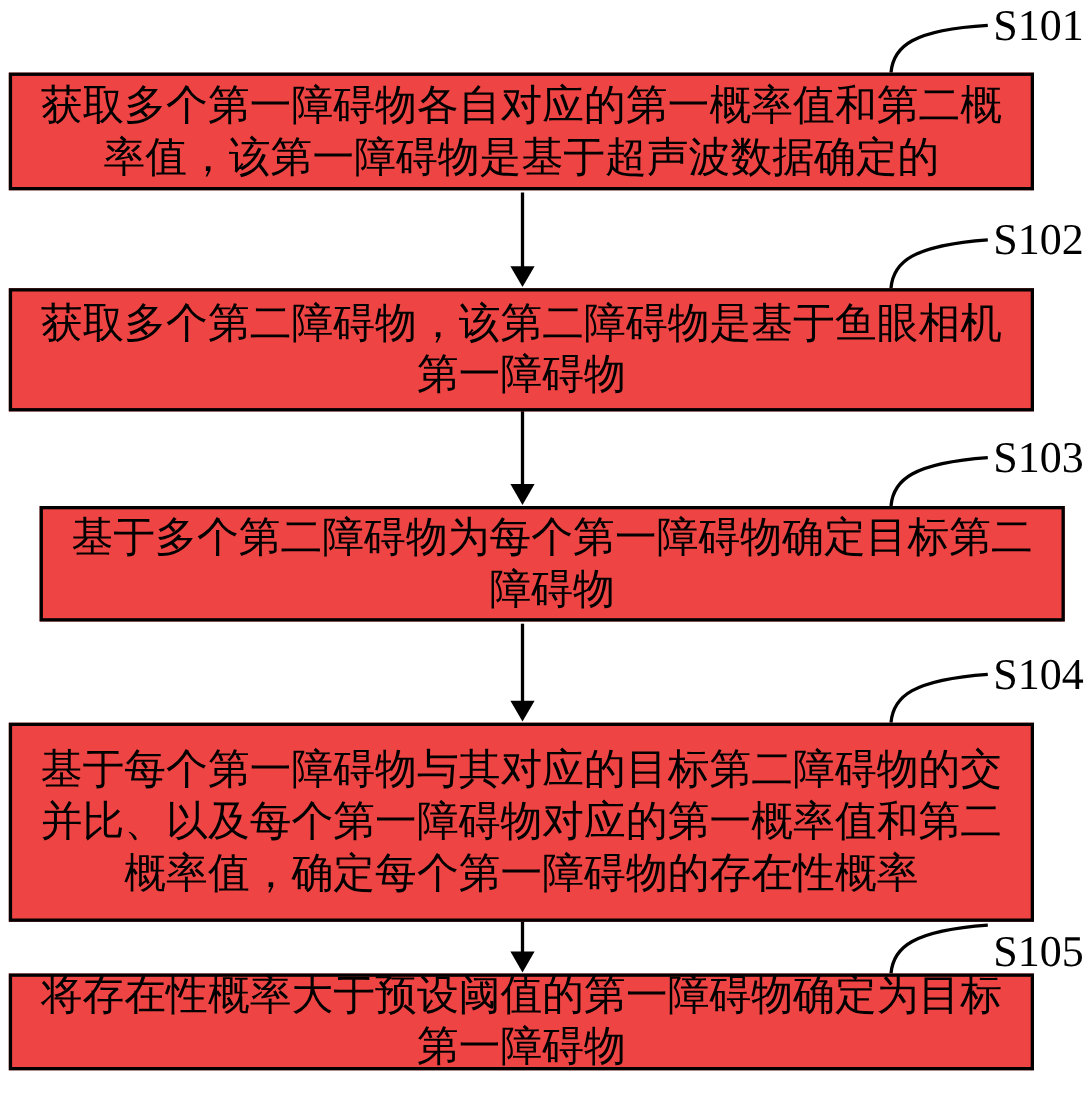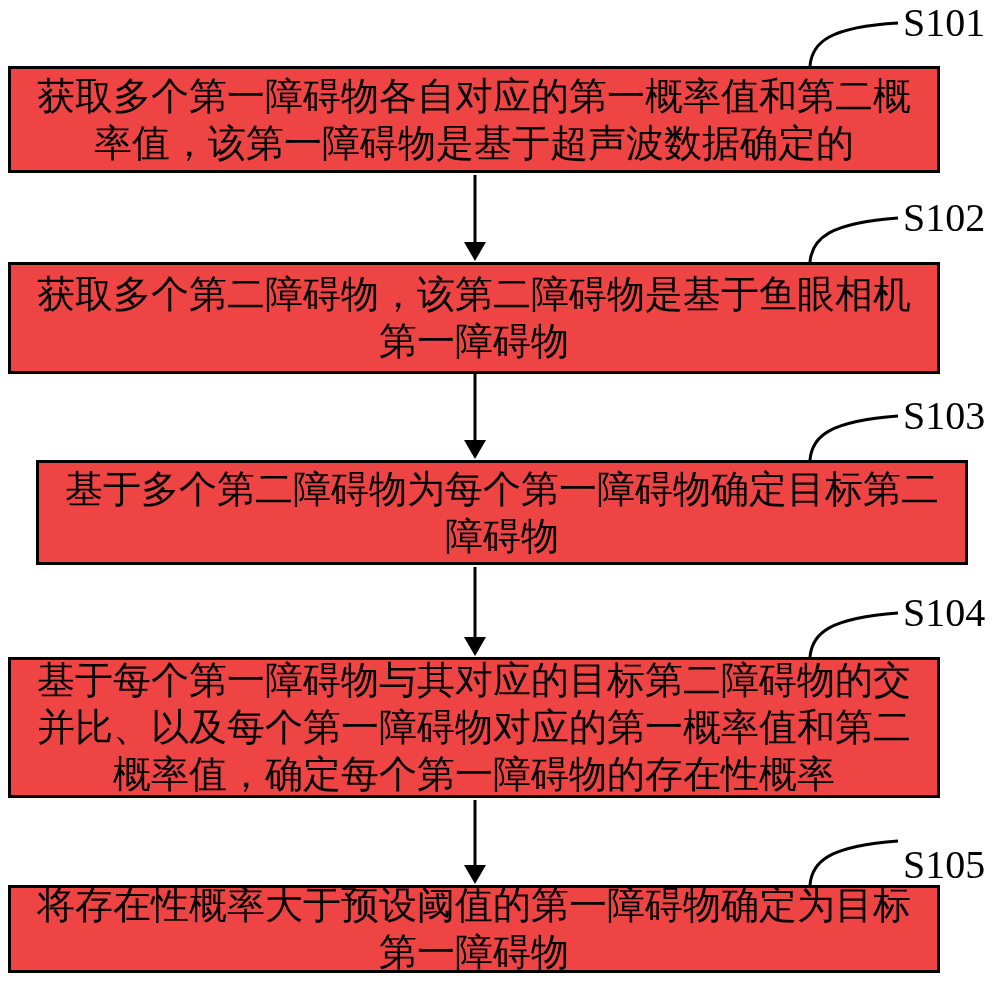--- a/index.html
+++ b/index.html
@@ -39,21 +39,21 @@
     white-space: nowrap;
     text-align: center;
     font-size: 38px;
     line-height: 47px;
     color: #000000;
     letter-spacing: 0px;
   }
   .box-1 { top: 66px;  height: 107px; }
   .box-2 { top: 262px; height: 112px; }
   .box-3 { top: 460px; height: 105px; margin-left: 28px; }
-  .box-4 { top: 657px; height: 141px; }
+  .box-4 { top: 657px; height: 181px; }
   .box-5 { top: 885px; height: 88px; }
   .step-label {
     position: absolute;
     left: 903px;
     width: 88px;
     font-size: 40px;
     line-height: 46px;
     color: #000000;
     font-family: "Liberation Serif", serif;
     white-space: nowrap;

